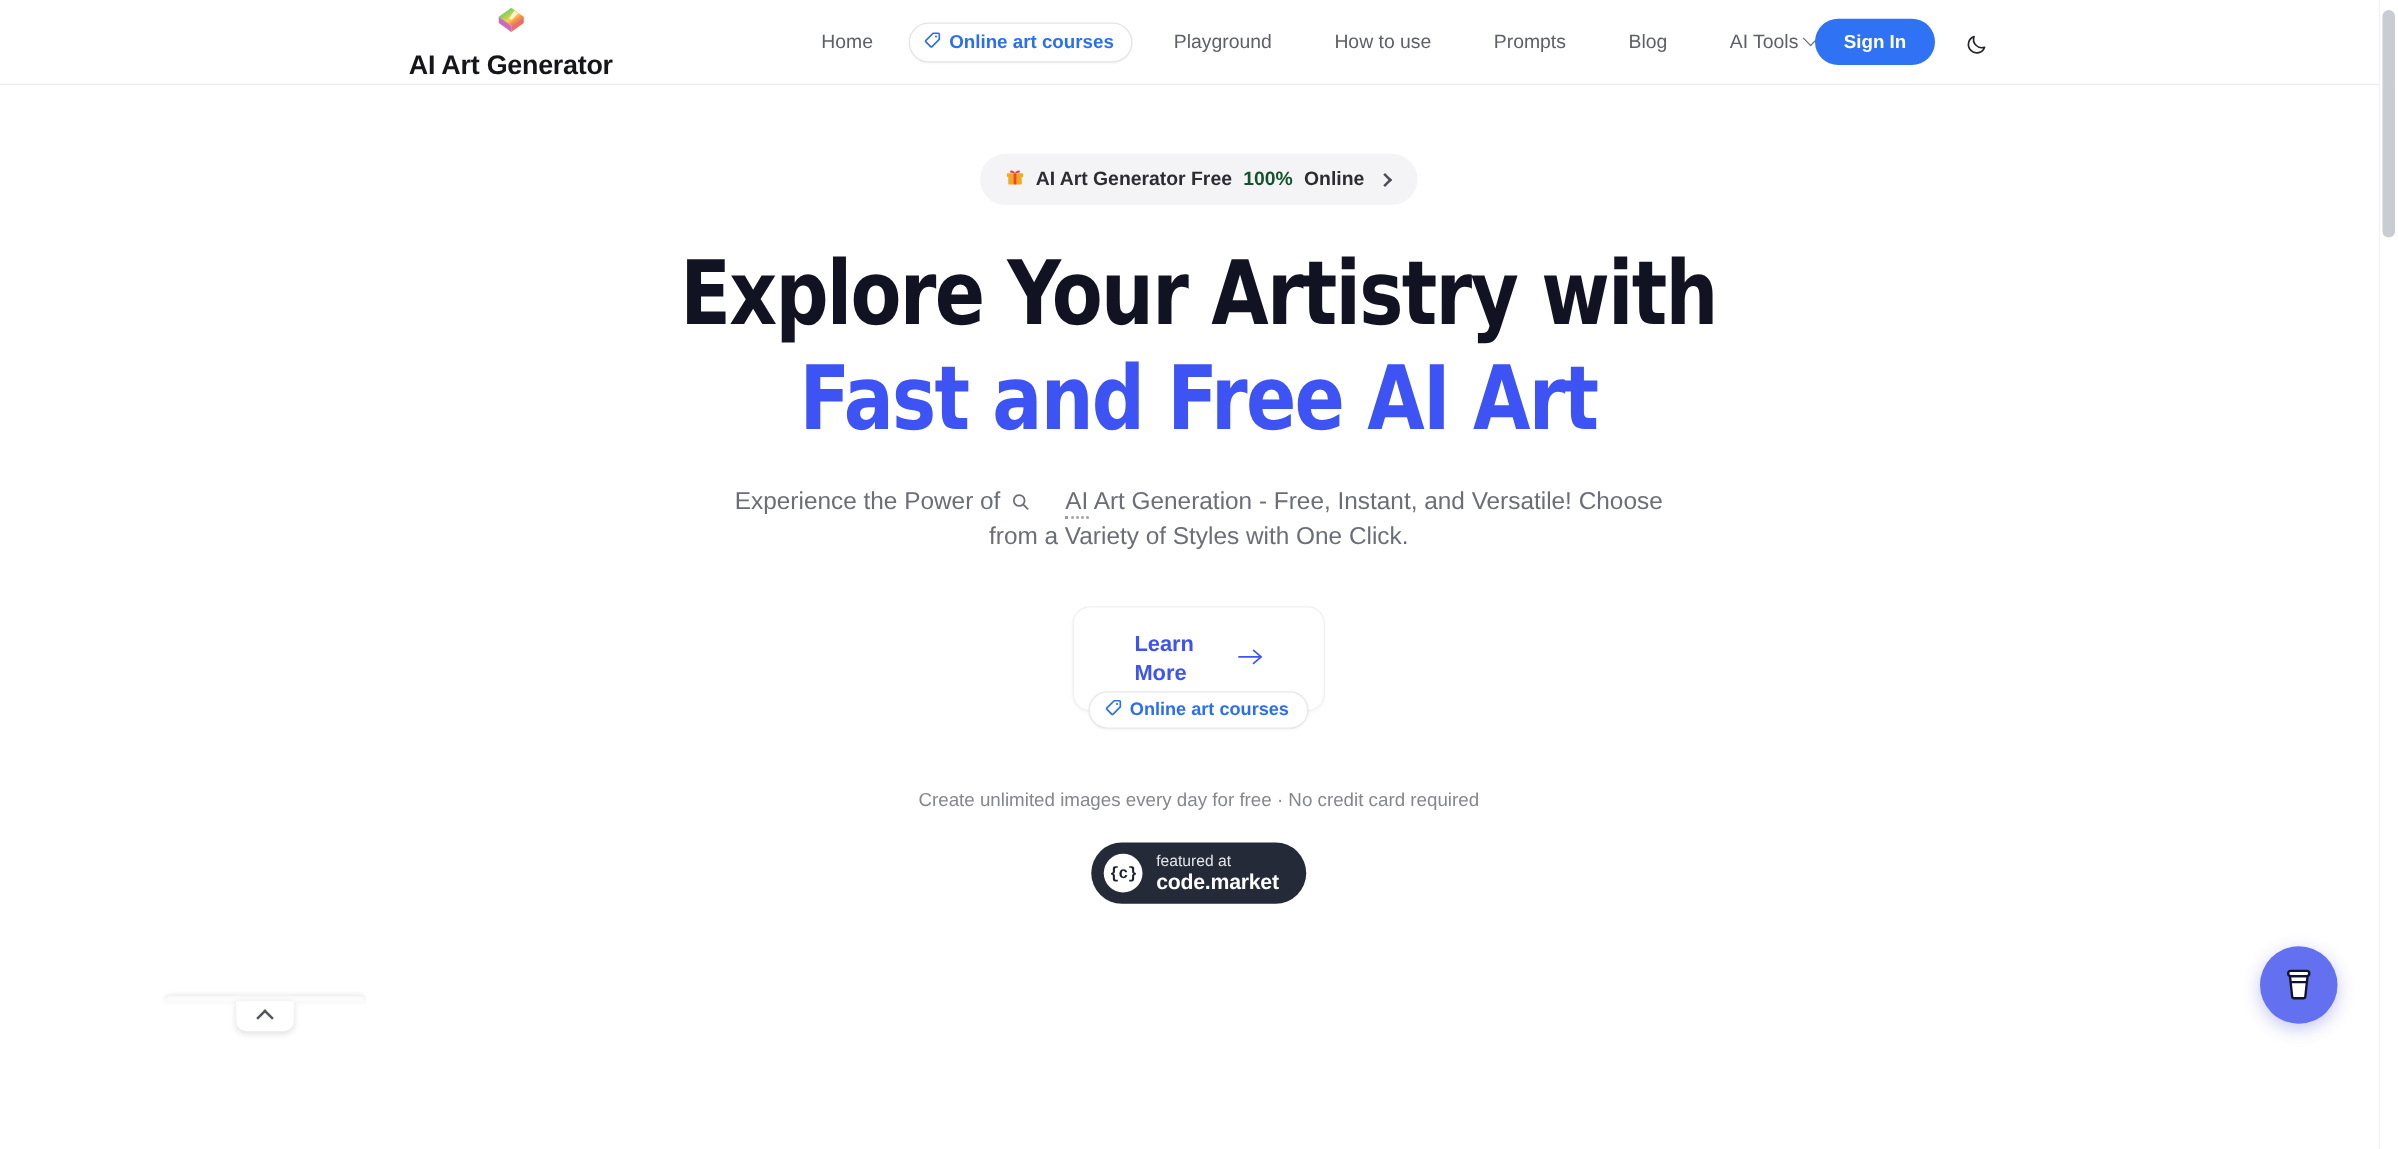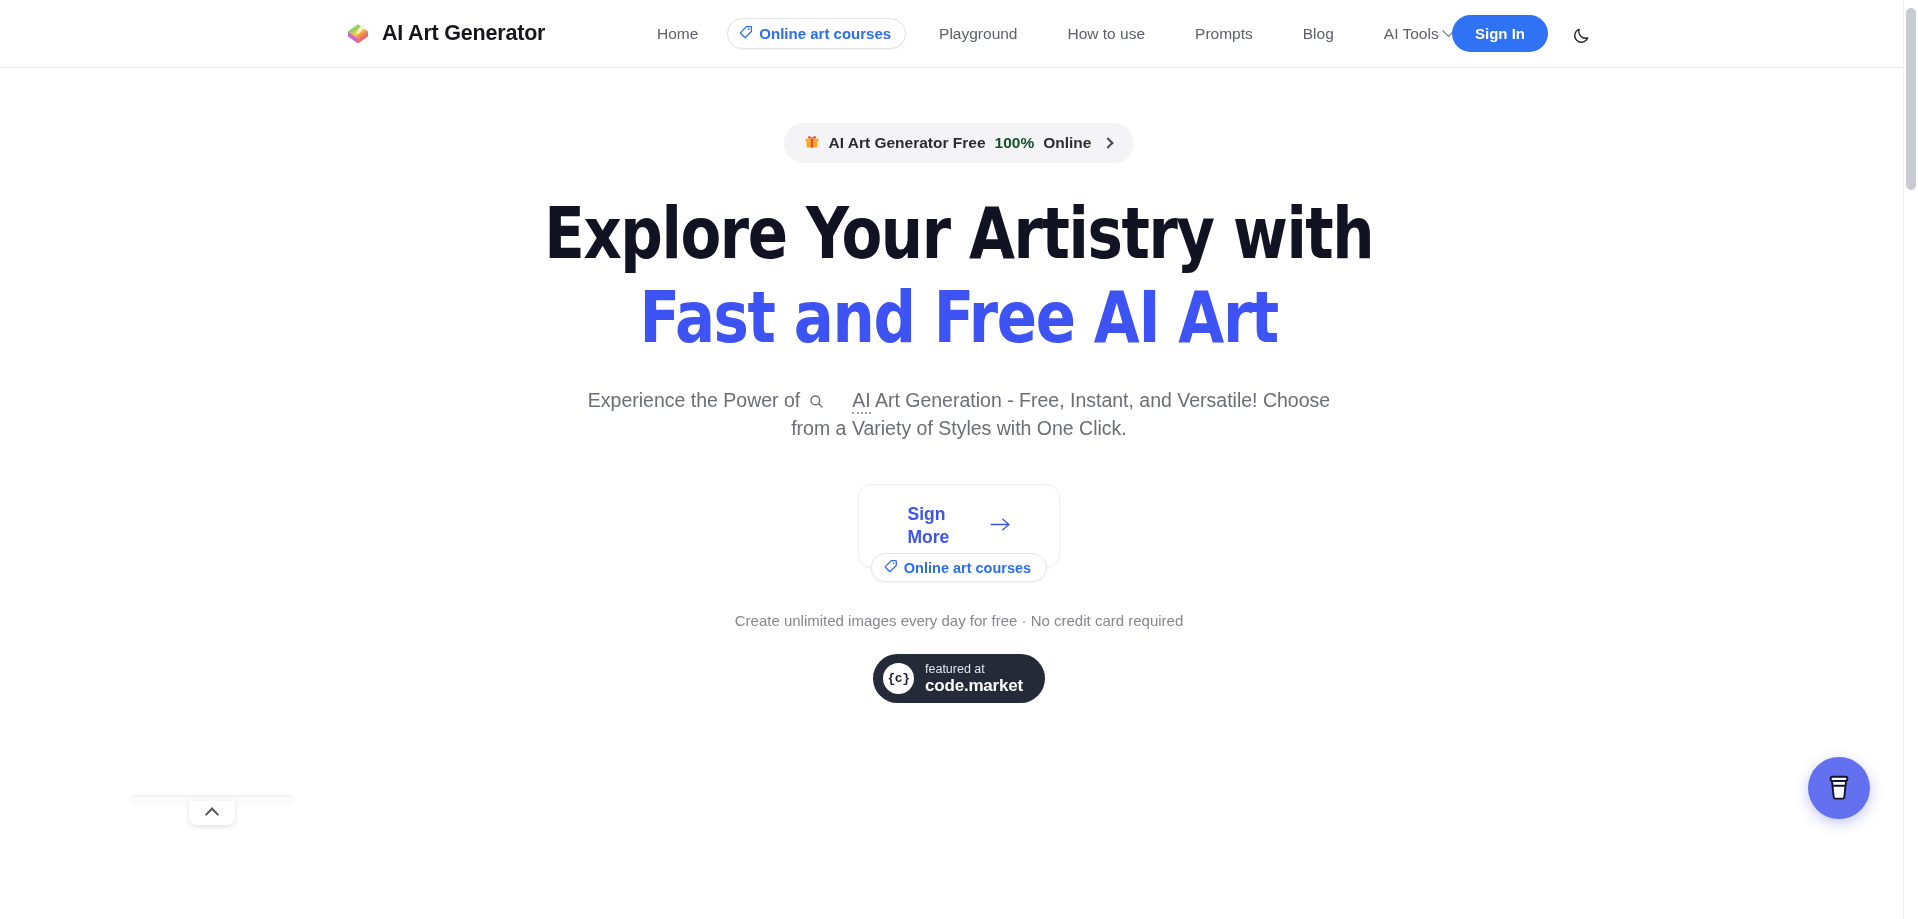--- a/index.html
+++ b/index.html
@@ -20,25 +20,26 @@
     height: 68px;
     width: 100%;
     background: #ffffff;
     border-bottom: 1px solid #ececef;
     display: flex;
     align-items: center;
   }
 
   .brand {
     position: absolute;
-    left: 345px;
+    left: 327px;
     display: flex;
     align-items: center;
     gap: 11px;
     cursor: pointer;
+    flex-direction: column;
   }
   .brand-logo {
     width: 26px;
     height: 26px;
     position: relative;
     flex: 0 0 auto;
   }
   .brand-title {
     font-size: 21.5px;
     font-weight: 700;
@@ -255,21 +256,21 @@
     padding: 5px 15px 5px 12px;
     font-size: 14.5px;
     font-weight: 600;
     color: #2b6ef2;
     white-space: nowrap;
     cursor: pointer;
     box-shadow: 0 1px 2px rgba(20,20,35,0.05);
   }
 
   .fineprint {
-    margin-top: 44px;
+    margin-top: 63px;
     font-size: 15px;
     color: #85878f;
     text-align: left;
   }
 
   
   .featured-badge {
     margin-top: 25px;
     display: inline-flex;
     align-items: center;
@@ -465,21 +466,21 @@
           <line x1="10.3" y1="10.3" x2="14" y2="14"></line>
         </svg>
       </span>
       <span class="ai-token">AI</span>
       <span>Art Generation - Free, Instant, and Versatile! Choose from a Variety of Styles with One Click.</span>
     </p>
 
     <div class="cta-card">
 
       <button class="btn-secondary">
-        <span class="lbl">Sign More</span>
+        <span class="lbl">Learn More</span>
         <span>
           <svg width="21" height="15" viewBox="0 0 22 16" fill="none" stroke="#3d53f4" stroke-width="1.4" stroke-linecap="round" stroke-linejoin="round">
             <line x1="1" y1="8" x2="19.5" y2="8"></line>
             <polyline points="13.5,2.4 20,8 13.5,13.6"></polyline>
           </svg>
         </span>
       </button>
 
       <span class="courses-tag">
         <span>

